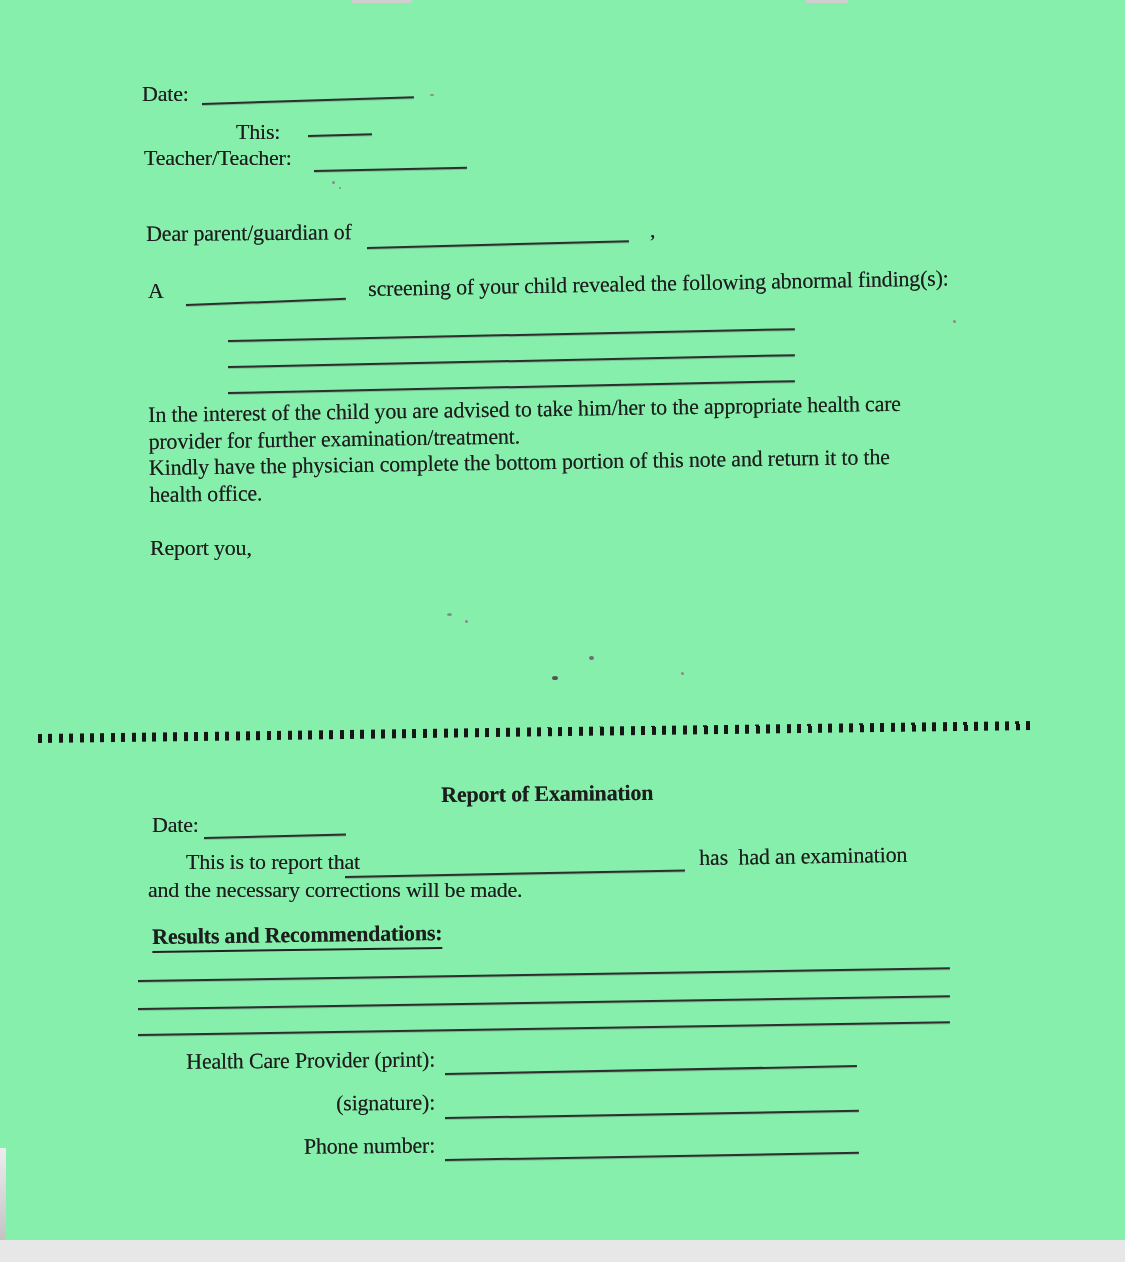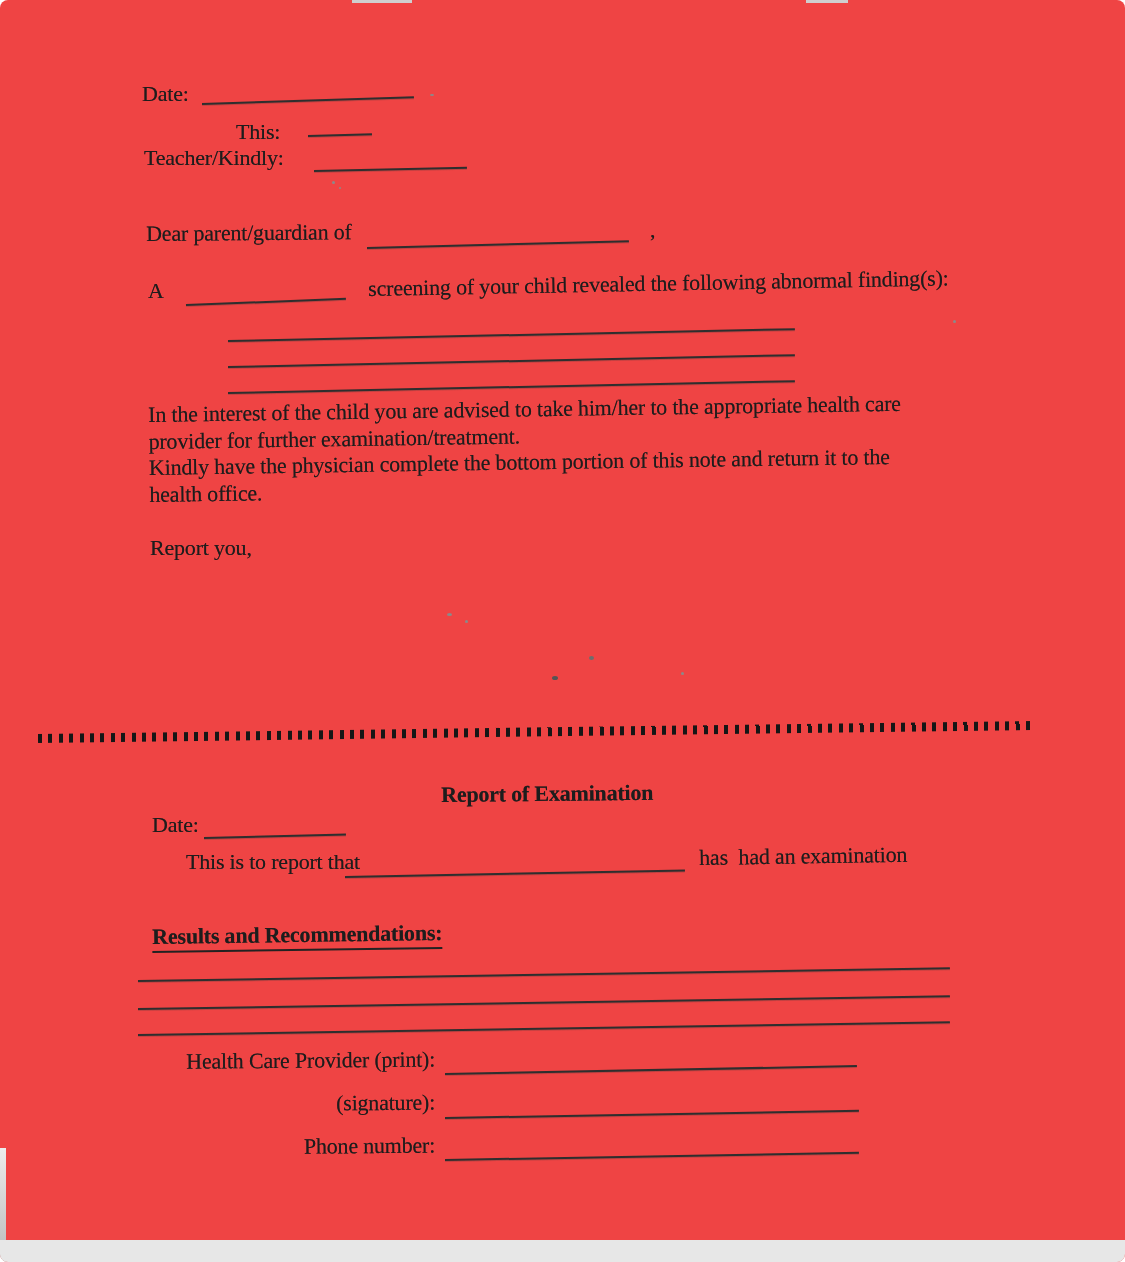--- a/index.html
+++ b/index.html
@@ -1,19 +1,19 @@
 <!DOCTYPE html>
 <html><head>
 <meta charset="utf-8">
 <style>
   html,body{margin:0;padding:0;background:#ffffff;}
   .page{
     position:relative;width:1125px;height:1262px;overflow:hidden;
-    background:#ef4444;color:#1d1d1d;
-    font-family:"Liberation Serif",serif;font-size:22px;border-radius:8px;
+    background:#86efac;color:#1d1d1d;
+    font-family:"Liberation Serif",serif;font-size:22px;
   }
   .t{position:absolute;white-space:nowrap;line-height:24px;
      text-shadow:0 0 .5px rgba(25,25,25,.6);letter-spacing:-.2px;}
   .b{font-weight:bold;}
   .bl{position:absolute;height:2px;background:#2e2e2e;transform-origin:left center;
       box-shadow:0 1px 0 rgba(60,60,60,.25);}
   .speck{position:absolute;background:#8a8a8a;border-radius:50%;}
   .dots{
     position:absolute;left:38px;top:734px;width:994px;height:9px;
     background:repeating-linear-gradient(90deg,#161616 0 4px,transparent 4px 10.4px);
@@ -39,21 +39,21 @@
   <div class="topmark" style="left:352px;top:0;width:60px;height:3px;"></div>
   <div class="topmark" style="left:806px;top:0;width:42px;height:3px;"></div>
 
   <div class="t" style="left:142px;top:82px;">Date:</div>
   <div class="bl" style="left:202px;top:103px;width:212px;transform:rotate(-1.8deg);"></div>
   <div class="speck" style="left:430px;top:94px;width:4px;height:2px;"></div>
 
   <div class="t" style="left:236px;top:120px;">This:</div>
   <div class="bl" style="left:308px;top:135px;width:64px;transform:rotate(-1.5deg);"></div>
 
-  <div class="t" style="left:144px;top:146px;">Teacher/Kindly:</div>
+  <div class="t" style="left:144px;top:146px;">Teacher/Teacher:</div>
   <div class="bl" style="left:314px;top:170px;width:153px;transform:rotate(-1.2deg);"></div>
   <div class="speck" style="left:332px;top:181px;width:3px;height:3px;"></div>
   <div class="speck" style="left:339px;top:187px;width:2px;height:2px;"></div>
 
   <div class="t" style="left:146px;top:222px;transform:rotate(-0.5deg);transform-origin:left top;">Dear parent/guardian of</div>
   <div class="bl" style="left:367px;top:247px;width:262px;transform:rotate(-1.5deg);"></div>
   <div class="t" style="left:650px;top:218px;">,</div>
 
   <div class="t" style="left:148px;top:279px;">A</div>
   <div class="bl" style="left:186px;top:304px;width:160px;transform:rotate(-2.2deg);"></div>
@@ -82,20 +82,21 @@
   <div class="dots"></div>
 
   <div class="t b" style="left:441px;top:783px;transform:rotate(-0.6deg);transform-origin:left top;">Report of Examination</div>
 
   <div class="t" style="left:152px;top:813px;">Date:</div>
   <div class="bl" style="left:204px;top:837px;width:142px;transform:rotate(-1.4deg);"></div>
 
   <div class="t" style="left:150px;top:850px;margin-left:36px;">This is to report that</div>
   <div class="bl" style="left:345px;top:876px;width:340px;transform:rotate(-1.1deg);"></div>
   <div class="t pre" style="left:699px;top:846px;transform:rotate(-0.9deg);transform-origin:left top;">has  had an examination</div>
+  <div class="t" style="left:148px;top:878px;">and the necessary corrections will be made.</div>
 
   <div class="t b heading-underline" style="left:152px;top:925px;transform:rotate(-0.8deg);transform-origin:left top;">Results and Recommendations:</div>
 
   <div class="bl" style="left:138px;top:980px;width:812px;transform:rotate(-0.9deg);"></div>
   <div class="bl" style="left:138px;top:1008px;width:812px;transform:rotate(-0.9deg);"></div>
   <div class="bl" style="left:138px;top:1034px;width:812px;transform:rotate(-0.9deg);"></div>
 
   <div class="t rlabel" style="left:155px;top:1050px;width:280px;transform:rotate(-0.5deg);transform-origin:left top;">Health Care Provider (print):</div>
   <div class="bl" style="left:445px;top:1073px;width:412px;transform:rotate(-1.1deg);"></div>
 

